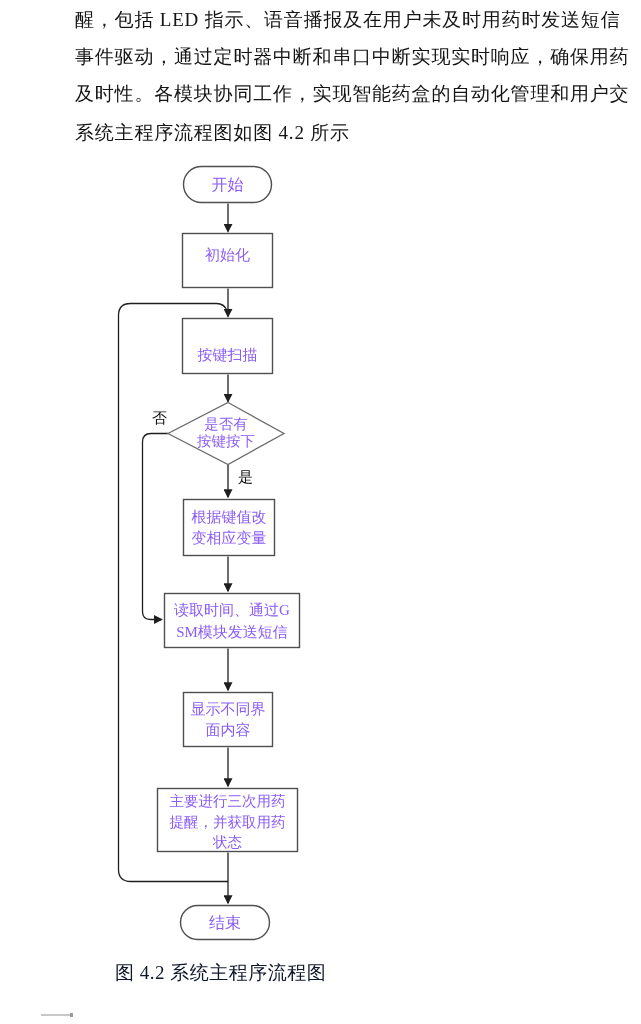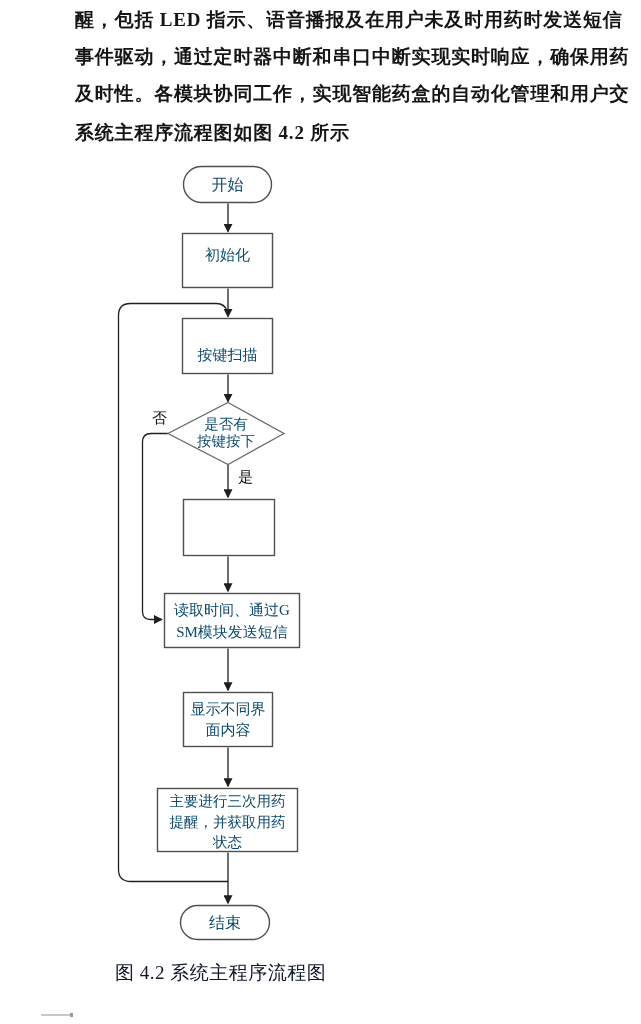--- a/index.html
+++ b/index.html
@@ -3,31 +3,31 @@
 <meta charset="utf-8">
 <style>
   html,body{margin:0;padding:0;background:#ffffff;}
   #page{
     position:relative;width:641px;height:1024px;background:#ffffff;
     overflow:hidden;color:#111111;
     font-family:"Liberation Serif","DejaVu Serif",serif;
   }
   .pline{
     position:absolute;left:75px;font-size:19px;line-height:19px;
-    white-space:nowrap;letter-spacing:0.8px;color:#151515;font-weight:bold;
+    white-space:nowrap;letter-spacing:0.8px;color:#151515;
   }
   .pline.l1{top:10px}.pline.l2{top:47px}.pline.l3{top:84px}.pline.l4{top:123px}
   #fig-svg{position:absolute;left:0;top:0;width:641px;height:1024px;}
   #fig-svg .shape{fill:none;stroke:#4f4f4f;stroke-width:1.4;}
   #fig-svg .diamond{fill:none;stroke:#6b6b6b;stroke-width:1.3;}
   #fig-svg .edge{fill:none;stroke:#1f1f1f;stroke-width:1.3;}
   .node{
     position:absolute;display:flex;flex-direction:column;
     align-items:center;justify-content:center;text-align:center;
-    font-size:15px;line-height:21px;color:#0c4a6e;
+    font-size:15px;line-height:21px;color:#8b5cf6;
   }
   .node span{display:block;white-space:nowrap;}
   .terminator{font-size:16px;}
   .decision-text{font-size:14.5px;line-height:17.5px;}
   .remind-text{font-size:14.5px;line-height:20.5px;}
   .read-text{line-height:22px;}
   .branch-label{
     position:absolute;font-size:15px;line-height:15px;color:#0d0d0d;
   }
   #label-no{left:152px;top:411px;}
@@ -85,20 +85,24 @@
   <div class="node" style="left:182px;top:332px;width:91px;height:47px">按键扫描</div>
 
   <div class="node decision-text" style="left:168px;top:402px;width:116px;height:62px">
     <span>是否有</span>
     <span>按键按下</span>
   </div>
 
   <div class="branch-label" id="label-no">否</div>
   <div class="branch-label" id="label-yes">是</div>
 
+  <div class="node" style="left:183px;top:499px;width:92px;height:57px">
+    <span>根据键值改</span>
+    <span>变相应变量</span>
+  </div>
 
   <div class="node" style="left:183px;top:692px;width:90px;height:55px">
     <span>显示不同界</span>
     <span>面内容</span>
   </div>
 
   <div class="node read-text" style="left:164px;top:593px;width:136px;height:55px">
     <span>读取时间、通过G</span>
     <span>SM模块发送短信</span>
   </div>

